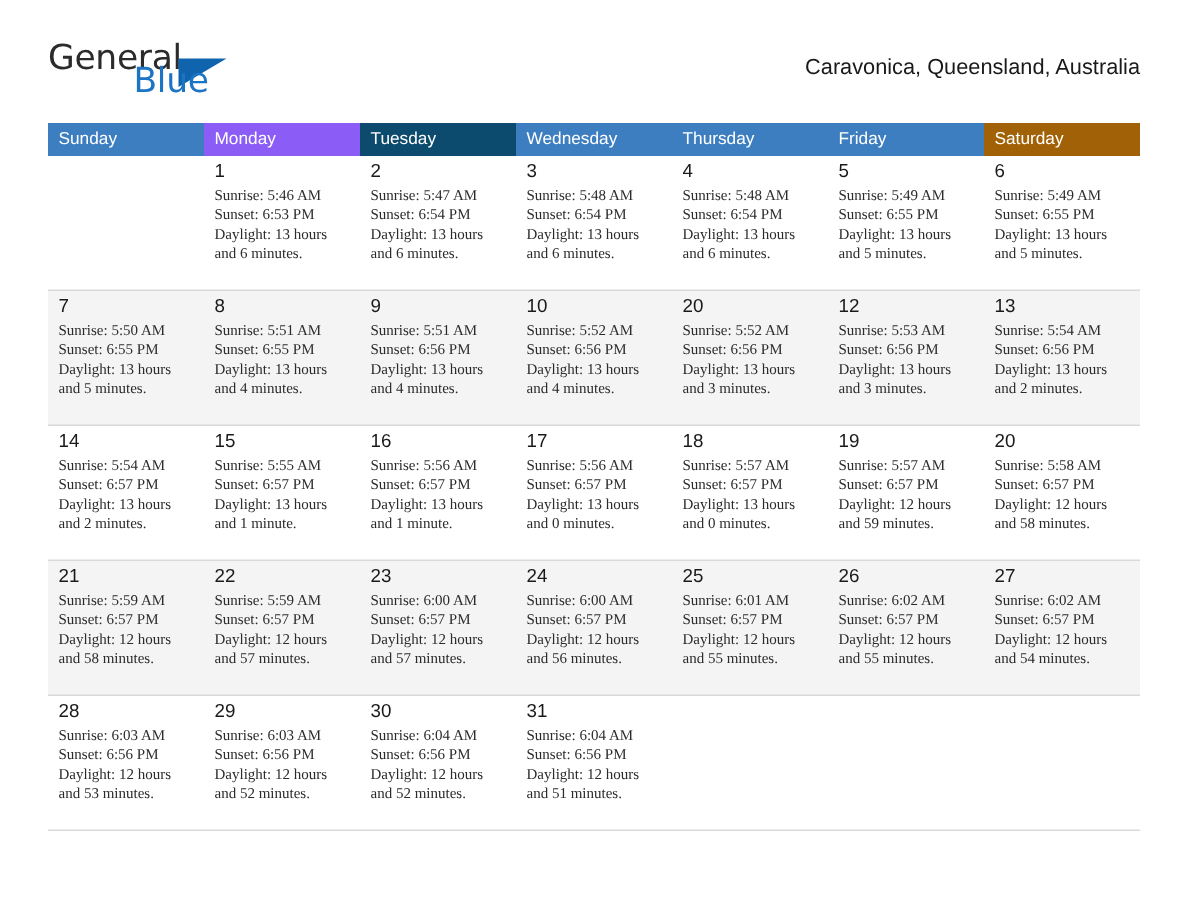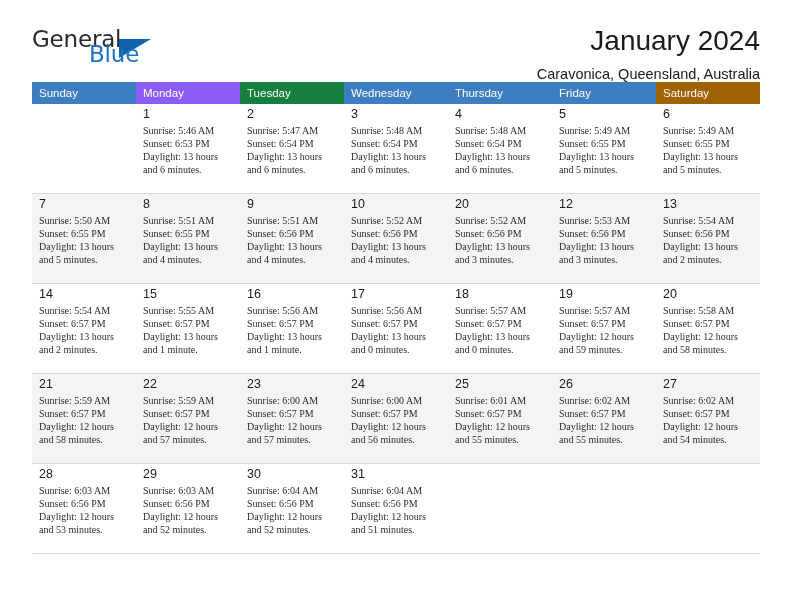--- a/index.html
+++ b/index.html
@@ -139,32 +139,31 @@
 
   <div class="header">
 
     <div class="logo">
       <span class="logo-general">General</span>
       <span class="logo-triangle" style="border-left-color: rgb(16, 99, 173);"></span>
       <span class="logo-blue" style="color: rgb(27, 116, 196);">Blue</span>
     </div>
 
     <div class="title-block">
-      <div class="cal-title">January 2024</div>
       <div class="cal-subtitle">Caravonica, Queensland, Australia</div>
     </div>
 
   </div>
 
   <table class="calendar">
     <thead>
       <tr>
         <th style="background: rgb(61, 126, 192);">Sunday</th>
         <th style="background: #8b5cf6;">Monday</th>
-        <th style="background: #15803d;">Tuesday</th>
+        <th style="background: #0c4a6e;">Tuesday</th>
         <th style="background: rgb(61, 126, 192);">Wednesday</th>
         <th style="background: rgb(61, 126, 192);">Thursday</th>
         <th style="background: rgb(61, 126, 192);">Friday</th>
         <th style="background: #a16207;">Saturday</th>
       </tr>
     </thead>
     <tbody>
         <tr>
           <td class="empty">
             <div class="cell-inner">

